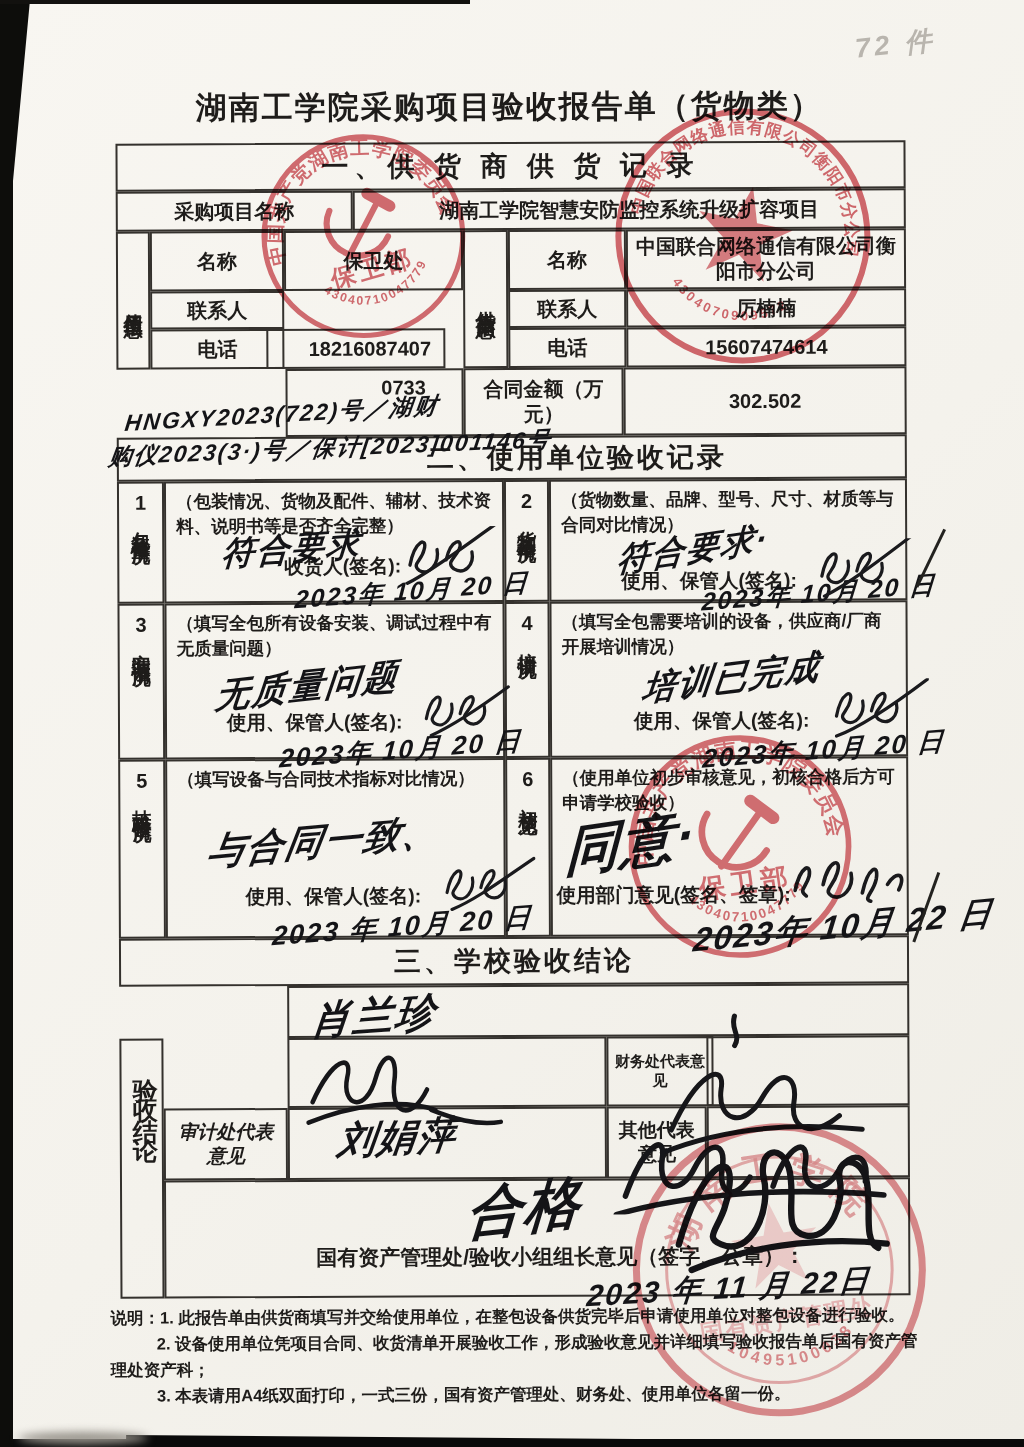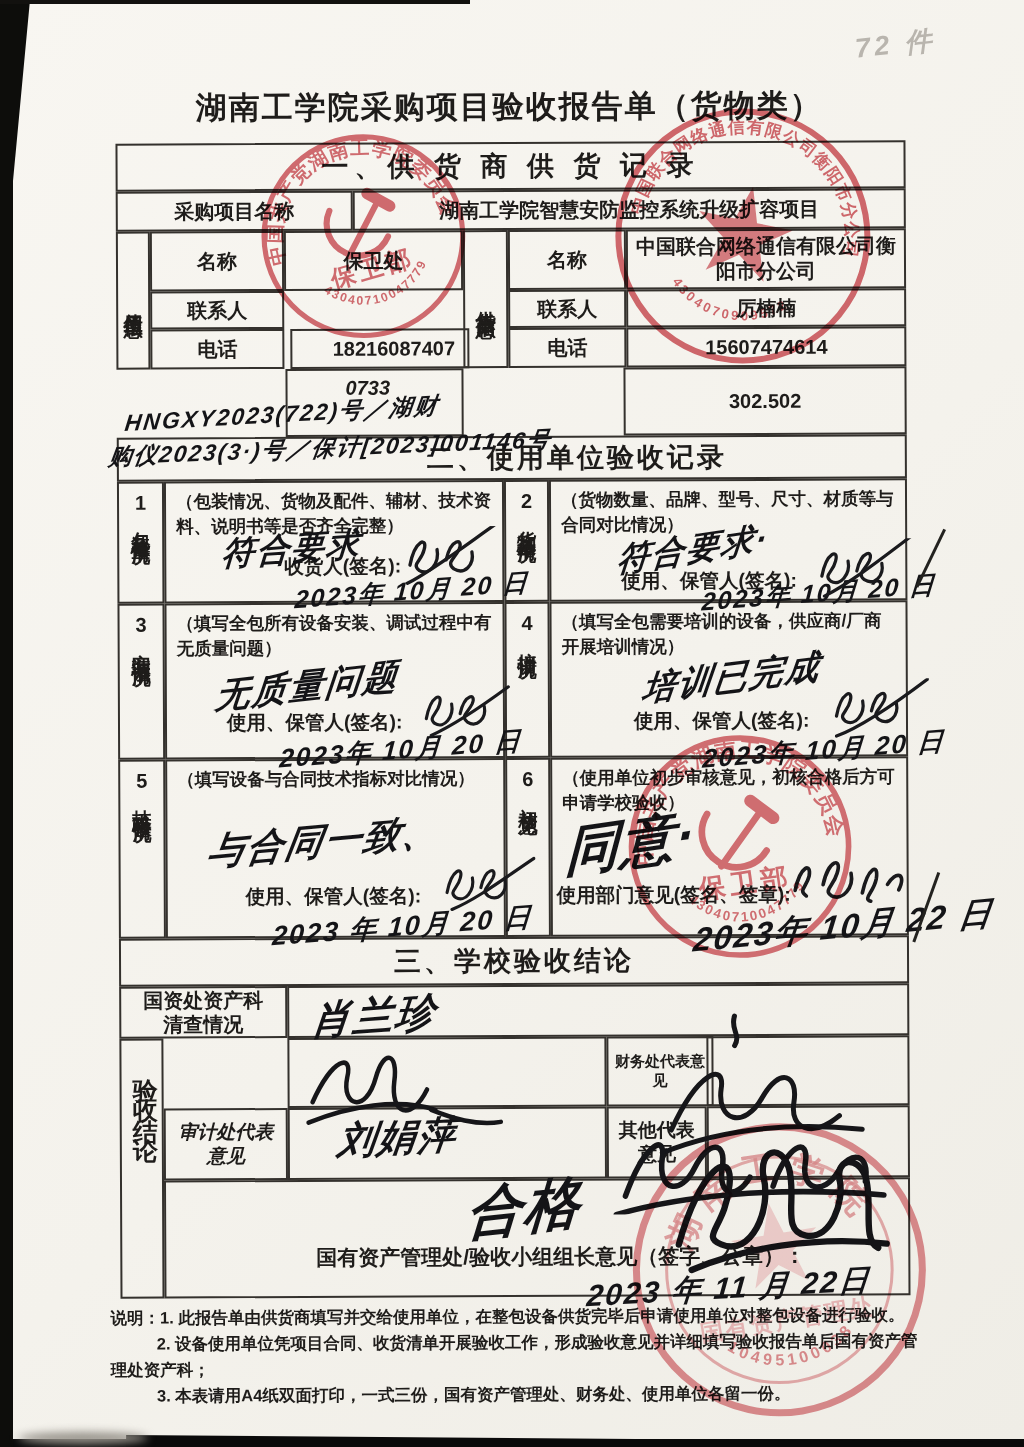--- a/index.html
+++ b/index.html
@@ -61,36 +61,37 @@
     <div class="cell lbl" style="left:118px;top:190px;width:237px;height:40px;">采购项目名称</div>
     <div class="cell val" style="left:355px;top:190px;width:553px;height:40px;font-weight:700;">湖南工学院智慧安防监控系统升级扩容项目</div>
 
     <div class="cell lbl" style="left:118px;top:230px;width:34px;height:138px;padding:4px 2px;">
       <span class="vtxt" style="font-size:19px;letter-spacing:1px;">使用单位信息</span>
     </div>
     <div class="cell lbl" style="left:152px;top:230px;width:134px;height:60px;">名称</div>
     <div class="cell val" style="left:286px;top:230px;width:179px;height:60px;font-weight:700;">保卫处</div>
     <div class="cell lbl" style="left:152px;top:290px;width:134px;height:38px;">联系人</div>
     <div class="cell lbl" style="left:152px;top:328px;width:134px;height:40px;">电话</div>
-    <div class="cell val" style="left:292px;top:328px;width:179px;height:40px;padding-left:28px;">18216087407</div>
+    <div class="cell val" style="left:268px;top:328px;width:179px;height:40px;padding-left:28px;">18216087407</div>
 
     <div class="cell lbl" style="left:465px;top:230px;width:45px;height:138px;padding:4px 2px;">
       <span class="vtxt" style="font-size:20px;letter-spacing:2px;">供货商信息</span>
     </div>
     <div class="cell lbl" style="left:510px;top:230px;width:118px;height:60px;">名称</div>
     <div class="cell val" style="left:628px;top:230px;width:280px;height:60px;font-weight:700;padding:0 4px;">中国联合网络通信有限公司衡阳市分公司</div>
     <div class="cell lbl" style="left:510px;top:290px;width:118px;height:38px;">联系人</div>
     <div class="cell val" style="left:628px;top:290px;width:280px;height:38px;">厉楠楠</div>
     <div class="cell lbl" style="left:510px;top:328px;width:118px;height:40px;">电话</div>
     <div class="cell val" style="left:628px;top:328px;width:280px;height:40px;">15607474614</div>
 
     <div class="cell" style="left:287px;top:368px;width:178px;height:68px;font-weight:700;font-size:20px;
                              text-align:center;padding-top:6px;">
-      <div style="padding-left:58px;text-align:left;font-style:italic;">0733</div>
-    </div>
+      <div style="padding-left:58px;text-align:center;">0733</div>
+    </div>
+    <div class="cell lbl" style="left:465px;top:368px;width:160px;height:68px;">合同金额（万元）</div>
     <div class="cell val" style="left:625px;top:368px;width:283px;height:68px;">302.502</div>
 
     <div class="hw" style="left:126px;top:398px;font-size:23px;transform:rotate(-3deg) skewX(-10deg);">HNGXY2023(722)号／湖财</div>
     <div class="hw" style="left:110px;top:432px;font-size:23px;transform:rotate(-2deg) skewX(-10deg);">购仪2023(3·)号／保计[2023]001146号</div>
 
     <div class="cell sect" style="left:118px;top:436px;width:790px;height:44px;letter-spacing:3px;padding-left:130px;box-sizing:border-box;">二、使用单位验收记录</div>
 
     <div class="cell vcol" style="left:118px;top:480px;width:47px;height:122px;">
       <span class="vnum">1</span>
       <span class="vtxt" style="font-size:19px;">包装检查情况</span>
@@ -195,24 +196,20 @@
           <path d="M26,30 C30,12 40,10 36,22 C33,32 26,34 32,38 C40,42 48,32 46,22"></path>
           <path d="M54,36 C58,18 66,14 64,26 C62,36 54,40 60,42"></path>
           <path d="M72,30 C78,20 86,22 80,34"></path>
         </g>
       </svg>
       <div class="hw" style="left:140px;top:146px;font-size:33px;transform:rotate(-5deg) skewX(-12deg);">2023年 10月 22 日</div>
     </div>
 
     <div class="cell sect" style="left:118px;top:937px;width:790px;height:48px;letter-spacing:3px;">三、学校验收结论</div>
 
-    <div class="cell lbl" style="left:118px;top:985px;width:168px;height:52px;flex-direction:column;line-height:1.2;">
-      <span>国资处资产科</span>
-      <span>清查情况</span>
-    </div>
     <div class="cell" style="left:286px;top:985px;width:622px;height:52px;"></div>
     <div class="hw" style="left:310px;top:988px;font-size:40px;transform:rotate(-4deg) skewX(-10deg);">肖兰珍</div>
 
     <div class="cell" style="left:118px;top:1037px;width:44px;height:260px;">
       <div class="vtxt" style="position:absolute;left:8px;top:16px;font-size:25px;letter-spacing:20px;">验收结论</div>
     </div>
 
     <div class="cell" style="left:286px;top:1037px;width:319px;height:70px;"></div>
     <div class="cell lbl" style="left:605px;top:1037px;width:107px;height:70px;font-size:15px;padding:0 6px;">财务处代表意见</div>
     <div class="cell" style="left:705px;top:1037px;width:203px;height:70px;"></div>

